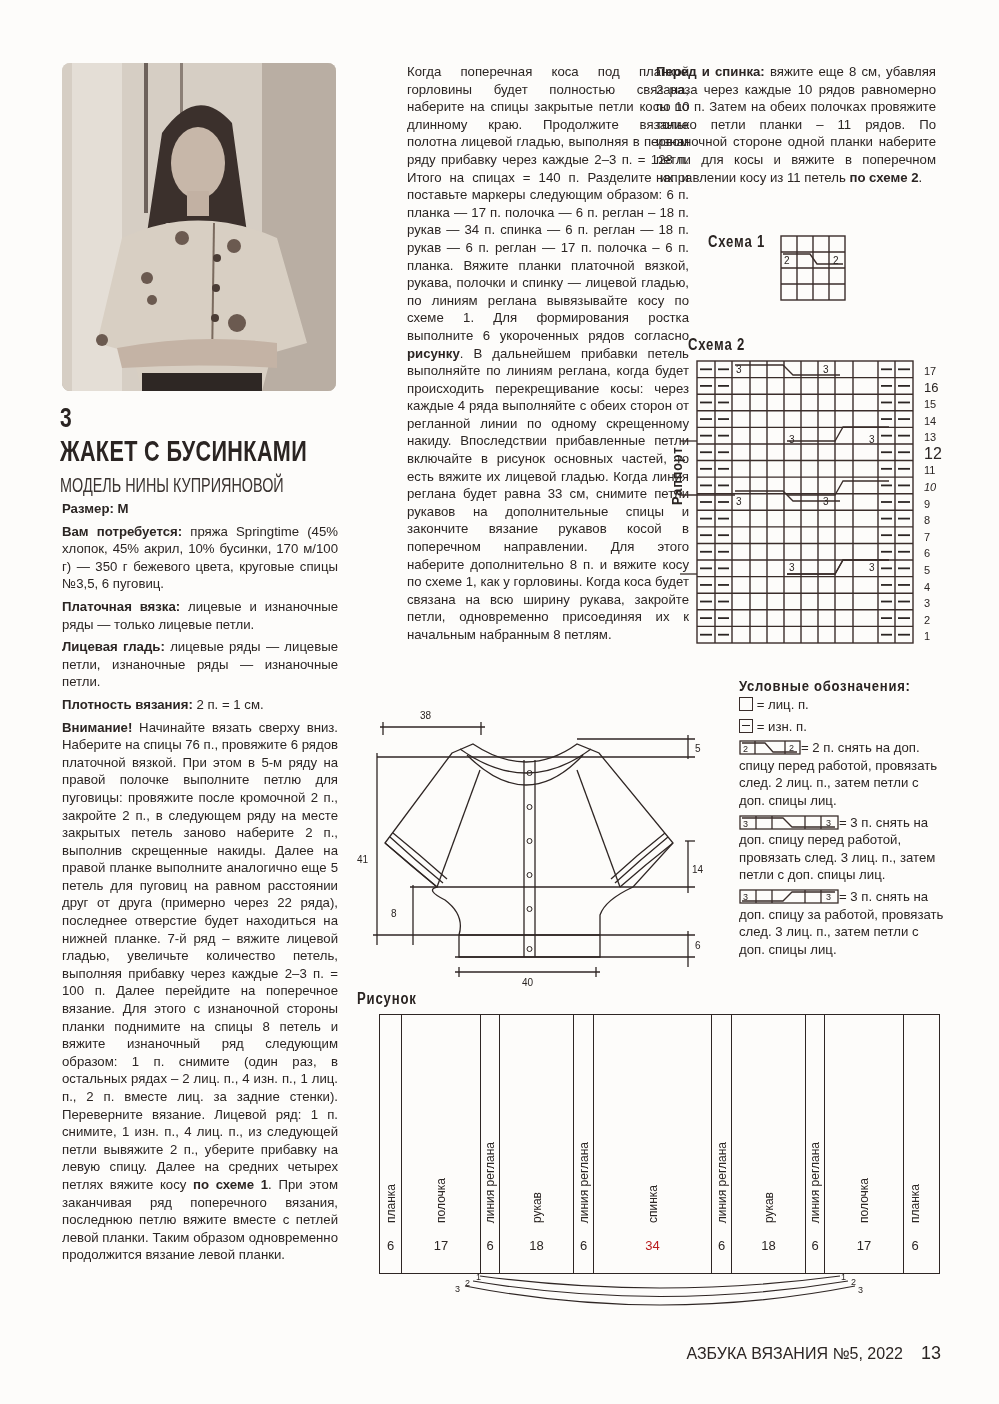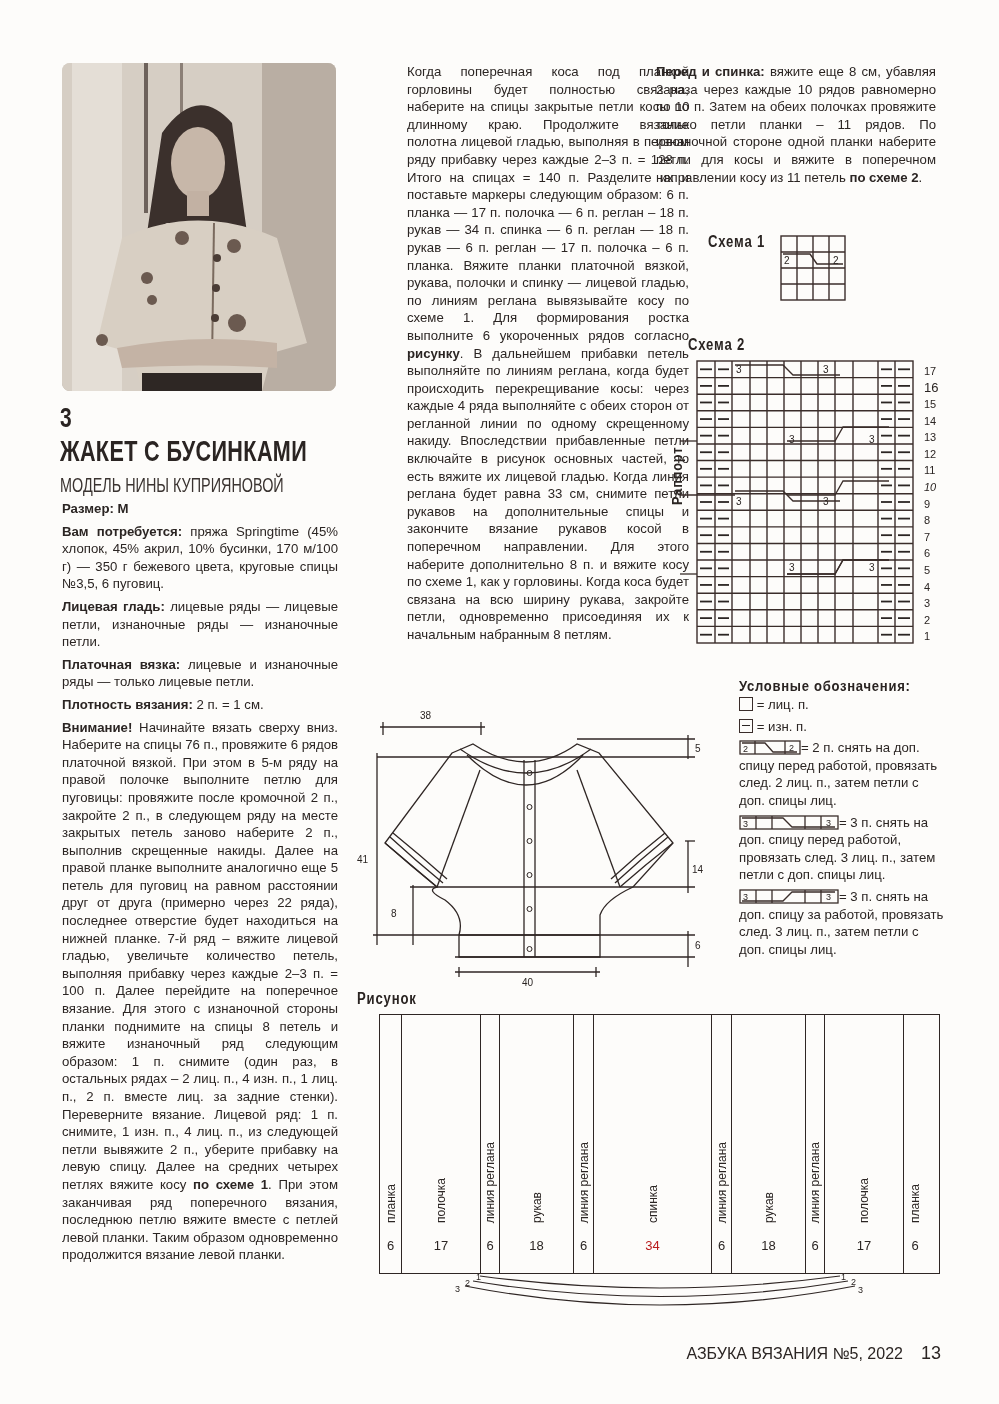--- a/index.html
+++ b/index.html
@@ -52,22 +52,22 @@
   </svg>
 </div>
 
 <div class="abs num3 cond">3</div>
 <div class="abs title cond">ЖАКЕТ С БУСИНКАМИ</div>
 <div class="abs subtitle cond">МОДЕЛЬ НИНЫ КУПРИЯНОВОЙ</div>
 
 <div class="abs txt" style="left:62px; top:500px; width:276px;">
   <p><b>Размер:</b> <b>M</b></p>
   <p><b>Вам потребуется:</b> <span>пряжа Springtime (45% хлопок, 45% акрил, 10% бусинки, 170 м/100 г) — 350 г бежевого цвета, круговые спицы №3,5, 6 пуговиц.</span></p>
+  <p><b>Платочная вязка:</b> <span>лицевые и изнаночные ряды — только лицевые петли.</span></p>
   <p><b>Лицевая гладь:</b> <span>лицевые ряды — лицевые петли, изнаночные ряды — изнаночные петли.</span></p>
-  <p><b>Платочная вязка:</b> <span>лицевые и изнаночные ряды — только лицевые петли.</span></p>
   <p><b>Плотность вязания:</b> <span>2 п. = 1 см.</span></p>
   <p><b>Внимание!</b> <span>Начинайте вязать сверху вниз. Наберите на спицы 76 п., провяжите 6 рядов платочной вязкой. При этом в 5-м ряду на правой полочке выполните петлю для пуговицы: провяжите после кромочной 2 п., закройте 2 п., в следующем ряду на месте закрытых петель заново наберите 2 п., выполнив скрещенные накиды. Далее на правой планке выполните аналогично еще 5 петель для пуговиц на равном расстоянии друг от друга (примерно через 22 ряда), последнее отверстие будет находиться на нижней планке. 7-й ряд – вяжите лицевой гладью, увеличьте количество петель, выполняя прибавку через каждые 2–3 п. = 100 п. Далее перейдите на поперечное вязание. Для этого с изнаночной стороны планки поднимите на спицы 8 петель и вяжите изнаночный ряд следующим образом: 1 п. снимите (один раз, в остальных рядах – 2 лиц. п., 4 изн. п., 1 лиц. п., 2 п. вместе лиц. за задние стенки). Переверните вязание. Лицевой ряд: 1 п. снимите, 1 изн. п., 4 лиц. п., из следующей петли вывяжите 2 п., уберите прибавку на левую спицу. Далее на средних четырех петлях вяжите косу</span> <b>по схеме 1</b><span>. При этом заканчивая ряд поперечного вязания, последнюю петлю вяжите вместе с петлей левой планки. Таким образом одновременно продолжится вязание левой планки.</span></p>
 </div>
 
 <div class="abs txt" style="left:360px; top:63px; width:282px;margin-left:47px;">
   <p><span>Когда поперечная коса под планкой горловины будет полностью связана, наберите на спицы закрытые петли косы по длинному краю. Продолжите вязание полотна лицевой гладью, выполняя в первом ряду прибавку через каждые 2–3 п. = 128 п. Итого на спицах = 140 п. Разделите их и поставьте маркеры следующим образом: 6 п. планка — 17 п. полочка — 6 п. реглан – 18 п. рукав — 34 п. спинка — 6 п. реглан — 18 п. рукав — 6 п. реглан — 17 п. полочка – 6 п. планка. Вяжите планки платочной вязкой, рукава, полочки и спинку — лицевой гладью, по линиям реглана вывязывайте косу по схеме 1. Для формирования ростка выполните 6 укороченных рядов согласно</span> <b>рисунку</b><span>. В дальнейшем прибавки петель выполняйте по линиям реглана, когда будет происходить перекрещивание косы: через каждые 4 ряда выполняйте с обеих сторон от регланной линии по одному скрещенному накиду. Впоследствии прибавленные петли включайте в рисунок основных частей, то есть вяжите их лицевой гладью. Когда линия реглана будет равна 33 см, снимите петли рукавов на дополнительные спицы и закончите вязание рукавов косой в поперечном направлении. Для этого наберите дополнительно 8 п. и вяжите косу по схеме 1, как у горловины. Когда коса будет связана на всю ширину рукава, закройте петли, одновременно присоединяя их к начальным набранным 8 петлям.</span></p>
 </div>
 
 <div class="abs txt" style="left:656px; top:63px; width:280px;">
   <p><b>Перед и спинка:</b> <span>вяжите еще 8 см, убавляя 2 раза через каждые 10 рядов равномерно по 10 п. Затем на обеих полочках провяжите только петли планки – 11 рядов. По изнаночной стороне одной планки наберите петли для косы и вяжите в поперечном направлении косу из 11 петель</span> <b>по схеме 2</b><span>.</span></p>
@@ -213,21 +213,21 @@
   <text x="189" y="212" font-size="10">3</text>
   <line x1="0" y1="82" x2="17" y2="82" stroke="#3a2d2a" stroke-width="1.3"></line>
   <polyline points="107,82 155,82 163,68 209,68" stroke="#3a2d2a" stroke-width="1.3" fill="none"></polyline>
 </svg>
 <div class="abs" style="left:924px; top:363px; width:20px;" id="rownums">
     <div style="height: 16.59px; line-height: 16.59px; font-size: 11px; color: rgb(43, 37, 35);">17</div>
     <div style="height: 16.59px; line-height: 16.59px; font-size: 13px; color: rgb(43, 37, 35);">16</div>
     <div style="height: 16.59px; line-height: 16.59px; font-size: 11px; color: rgb(43, 37, 35);">15</div>
     <div style="height: 16.59px; line-height: 16.59px; font-size: 11px; color: rgb(43, 37, 35);">14</div>
     <div style="height: 16.59px; line-height: 16.59px; font-size: 11px; color: rgb(43, 37, 35);">13</div>
-    <div style="height: 16.59px; line-height: 16.59px; font-size: 11px; color: rgb(43, 37, 35);">12</div>
+    <div style="height: 16.59px; line-height: 16.59px; font-size: 16px; color: rgb(43, 37, 35);">12</div>
     <div style="height: 16.59px; line-height: 16.59px; font-size: 11px; color: rgb(43, 37, 35);">11</div>
     <div style="height: 16.59px; line-height: 16.59px; font-size: 11px; color: rgb(43, 37, 35); font-style: italic;">10</div>
     <div style="height: 16.59px; line-height: 16.59px; font-size: 11px; color: rgb(43, 37, 35);">9</div>
     <div style="height: 16.59px; line-height: 16.59px; font-size: 11px; color: rgb(43, 37, 35);">8</div>
     <div style="height: 16.59px; line-height: 16.59px; font-size: 11px; color: rgb(43, 37, 35);">7</div>
     <div style="height: 16.59px; line-height: 16.59px; font-size: 11px; color: rgb(43, 37, 35);">6</div>
     <div style="height: 16.59px; line-height: 16.59px; font-size: 11px; color: rgb(43, 37, 35);">5</div>
     <div style="height: 16.59px; line-height: 16.59px; font-size: 11px; color: rgb(43, 37, 35);">4</div>
     <div style="height: 16.59px; line-height: 16.59px; font-size: 11px; color: rgb(43, 37, 35);">3</div>
     <div style="height: 16.59px; line-height: 16.59px; font-size: 11px; color: rgb(43, 37, 35);">2</div>

